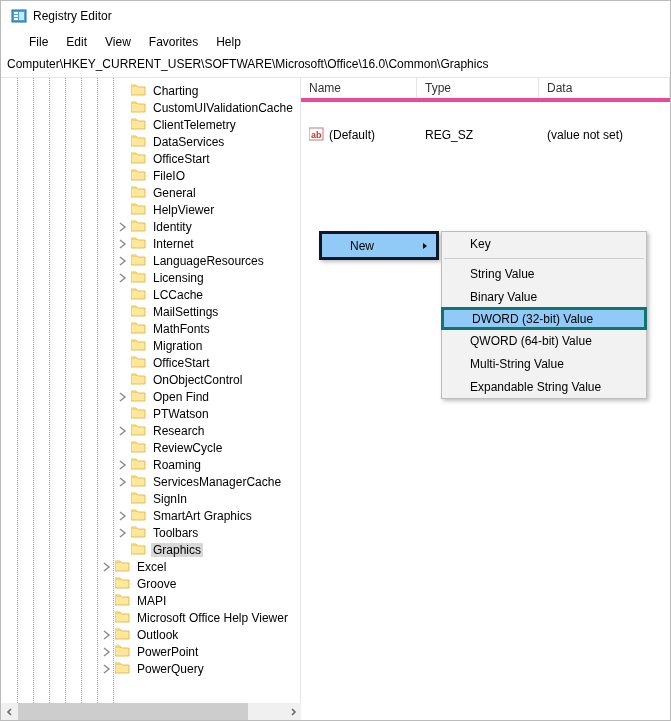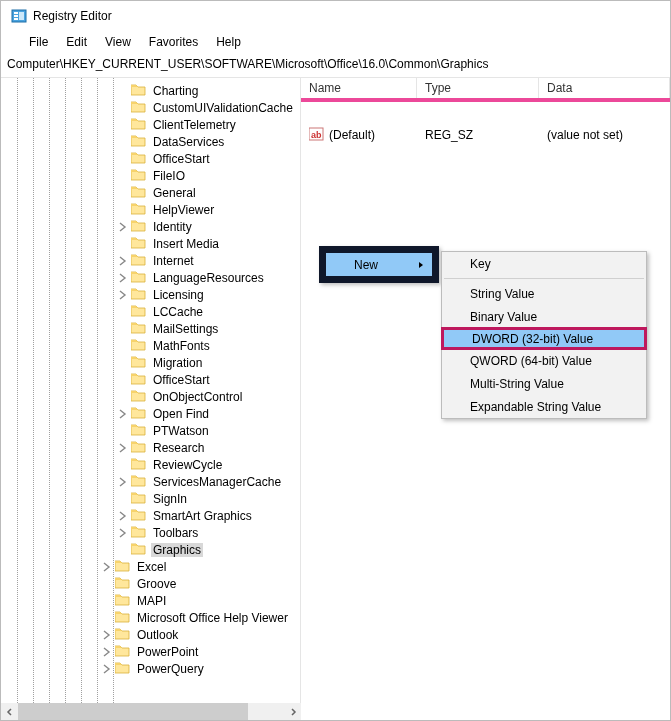--- a/index.html
+++ b/index.html
@@ -149,31 +149,31 @@
     margin: 3px 2px;
   }
   .cm-arrow {
     position: absolute;
     right: 8px;
     top: 50%;
     transform: translateY(-50%);
   }
   .cm1 {
     left: 318px;
-    top: 245px;
+    top: 230px;
     width: 120px;
-    border: 7px solid #0f172a;
+    border: 3px solid #0f172a;
   }
   .cm2 {
     left: 440px;
-    top: 250px;
+    top: 230px;
     width: 206px;
   }
   .cm2 .cm-row.emph {
-    border: 3px solid #be185d;
+    border: 3px solid #0f766e;
     margin: -1px;
   }
   .hscroll {
     position: absolute;
     left: 0; bottom: 0;
     height: 17px;
     width: 300px;
     background: #f0f0f0;
     display: flex;
     align-items: center;
@@ -291,27 +291,20 @@
             <svg width="10" height="10" viewBox="0 0 10 10">
               <use href="#exp-closed"></use>
             </svg>
           </span>
           <span class="folder-ico"><svg width="16" height="14" viewBox="0 0 16 14">
               <use href="#folder"></use>
             </svg></span>
           <span class="label">Identity</span>
         </div>
         <div class="tree-row">
-          <span class="expander"></span>
-          <span class="folder-ico"><svg width="16" height="14" viewBox="0 0 16 14">
-              <use href="#folder"></use>
-            </svg></span>
-          <span class="label">Insert Media</span>
-        </div>
-        <div class="tree-row">
           <span class="expander">
             <svg width="10" height="10" viewBox="0 0 10 10">
               <use href="#exp-closed"></use>
             </svg>
           </span>
           <span class="folder-ico"><svg width="16" height="14" viewBox="0 0 16 14">
               <use href="#folder"></use>
             </svg></span>
           <span class="label">Internet</span>
         </div>
@@ -407,20 +400,31 @@
               <use href="#folder"></use>
             </svg></span>
           <span class="label">Research</span>
         </div>
         <div class="tree-row">
           <span class="expander"></span>
           <span class="folder-ico"><svg width="16" height="14" viewBox="0 0 16 14">
               <use href="#folder"></use>
             </svg></span>
           <span class="label">ReviewCycle</span>
+        </div>
+        <div class="tree-row">
+          <span class="expander">
+            <svg width="10" height="10" viewBox="0 0 10 10">
+              <use href="#exp-closed"></use>
+            </svg>
+          </span>
+          <span class="folder-ico"><svg width="16" height="14" viewBox="0 0 16 14">
+              <use href="#folder"></use>
+            </svg></span>
+          <span class="label">Roaming</span>
         </div>
         <div class="tree-row">
           <span class="expander">
             <svg width="10" height="10" viewBox="0 0 10 10">
               <use href="#exp-closed"></use>
             </svg>
           </span>
           <span class="folder-ico"><svg width="16" height="14" viewBox="0 0 16 14">
               <use href="#folder"></use>
             </svg></span>

